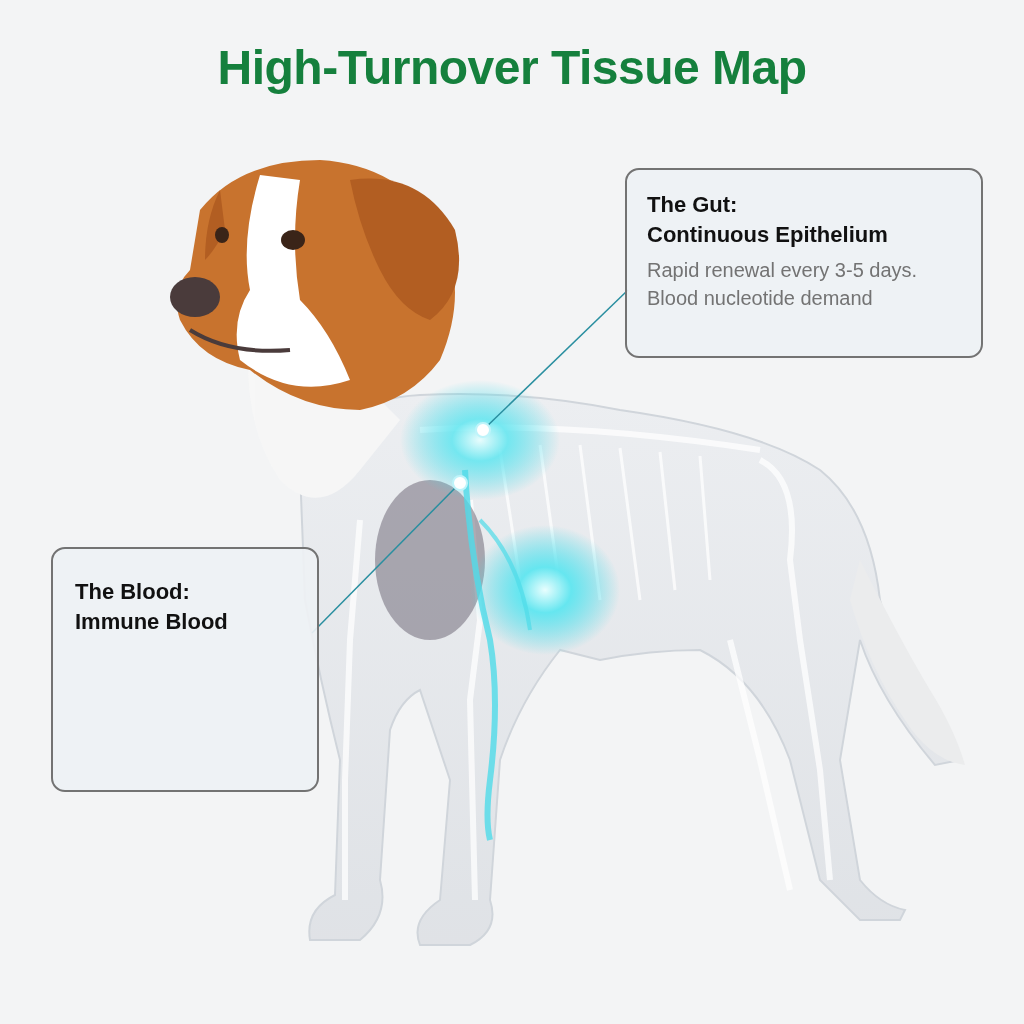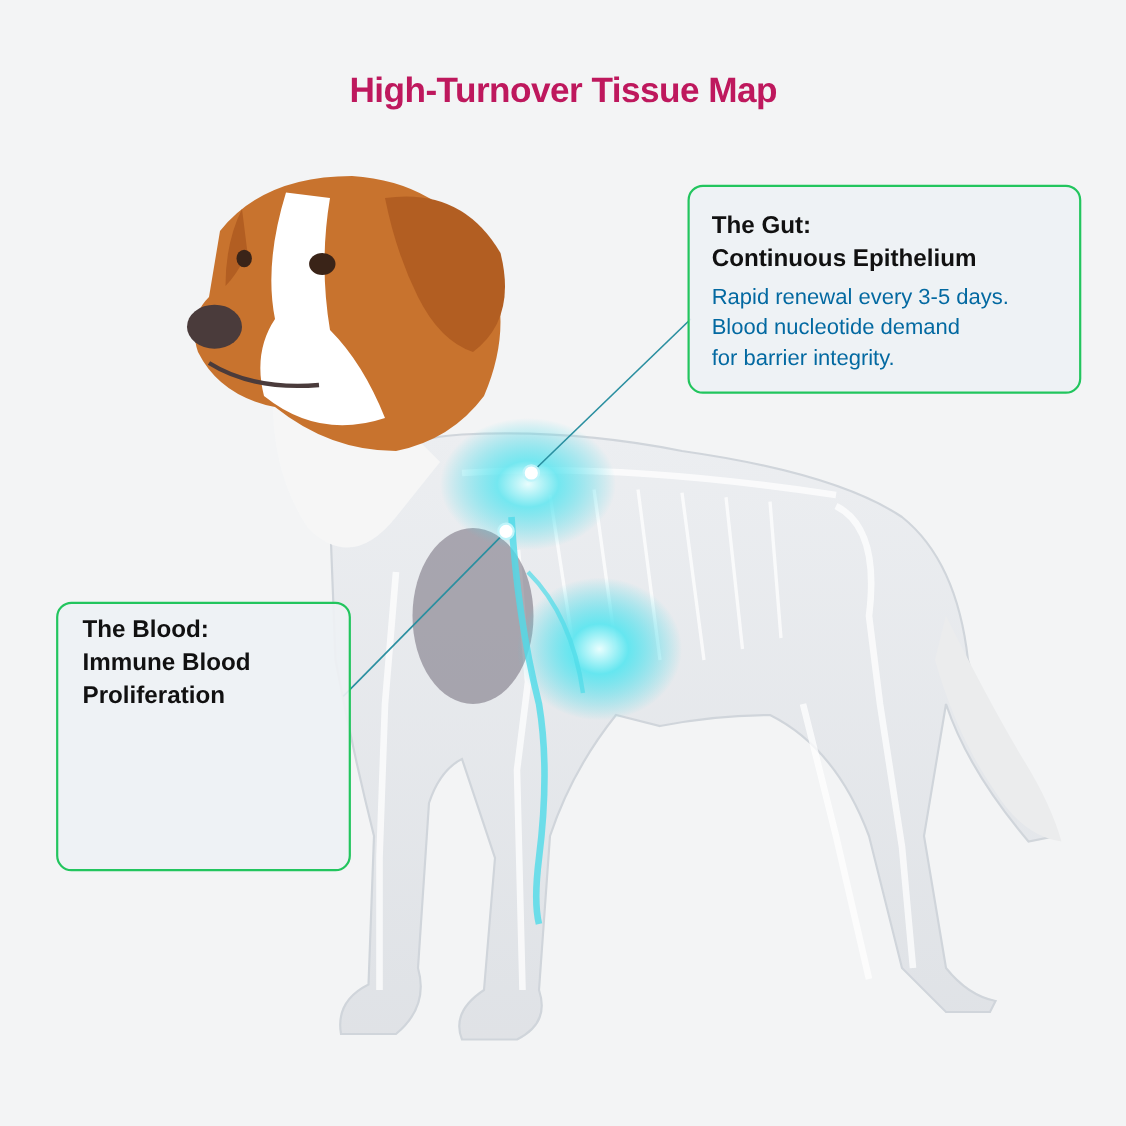--- a/index.html
+++ b/index.html
@@ -1,23 +1,23 @@
 <!DOCTYPE html>
 <html><head>
 <meta charset="utf-8">
 <style>
   html,body{margin:0;padding:0;}
   body{width:1024px;height:1024px;background:#f3f4f5;position:relative;overflow:hidden;font-family:"Liberation Sans",sans-serif;}
-  .title{position:absolute;top:40px;left:0;width:1024px;text-align:center;font-size:32px;font-weight:bold;color:#be185d;letter-spacing:-0.5px;margin-top:24px;}
+  .title{position:absolute;top:40px;left:0;width:1024px;text-align:center;font-size:48px;font-weight:bold;color:#15803d;letter-spacing:-0.5px;}
   .illustration{position:absolute;left:0;top:0;width:1024px;height:1024px;}
-  .callout{position:absolute;background:rgba(238,241,244,0.92);border:2px solid #22c55e;border-radius:14px;box-sizing:border-box;color:#111;}
+  .callout{position:absolute;background:rgba(238,241,244,0.92);border:2px solid #737373;border-radius:14px;box-sizing:border-box;color:#111;}
   .callout .heading{font-weight:bold;font-size:22px;line-height:30px;}
-  .callout .body{font-size:20px;line-height:28px;margin-top:6px;color:#0369a1;}
+  .callout .body{font-size:20px;line-height:28px;margin-top:6px;color:#737373;}
   .gut{left:625px;top:168px;width:358px;height:190px;padding:20px 20px;}
-  .blood{left:51px;top:547px;width:268px;height:245px;padding:8px 22px;}
+  .blood{left:51px;top:547px;width:268px;height:245px;padding:28px 22px;}
 </style>
 </head>
 <body>
 
 <div class="title">High-Turnover Tissue Map</div>
 
 <svg class="illustration" viewBox="0 0 1024 1024">
   <defs>
     <radialGradient id="glow" cx="50%" cy="50%" r="50%">
       <stop offset="0%" stop-color="#e8ffff"></stop>
@@ -80,23 +80,21 @@
 </svg>
 
 <div class="callout gut">
   <div class="heading">
     <div>The Gut:</div>
     <div>Continuous Epithelium</div>
   </div>
   <div class="body">
     <div>Rapid renewal every 3-5 days.</div>
     <div>Blood nucleotide demand</div>
-    <div>for barrier integrity.</div>
   </div>
 </div>
 
 <div class="callout blood">
   <div class="heading">
     <div>The Blood:</div>
     <div>Immune Blood</div>
-    <div>Proliferation</div>
   </div>
 </div>
 
 </body></html>

